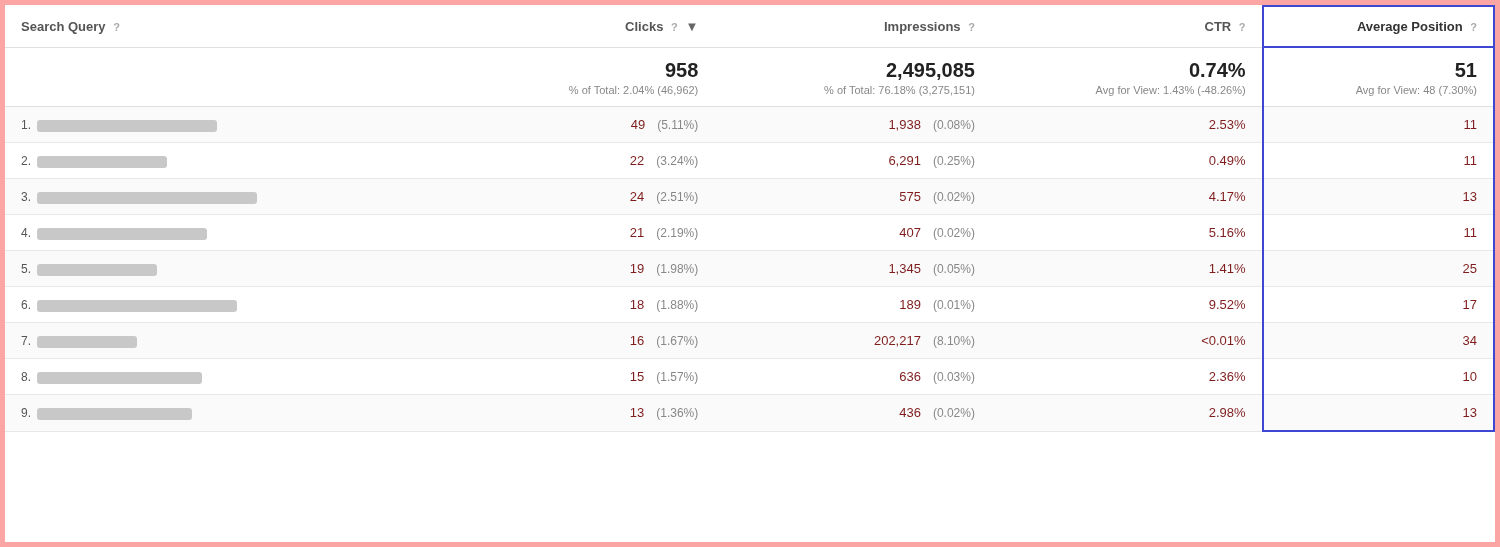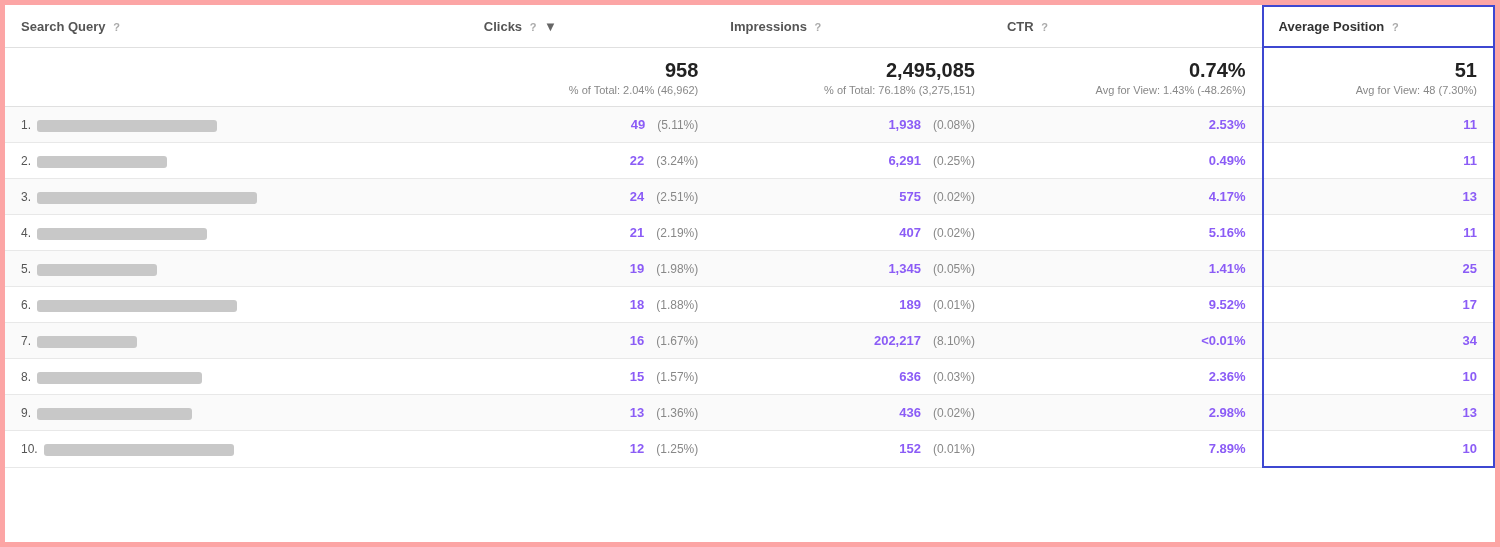--- a/index.html
+++ b/index.html
@@ -37,21 +37,21 @@
       text-align: left;
       font-weight: 600;
       font-size: 13px;
       color: #555;
       border-bottom: 1px solid #e0e0e0;
       background: #fff;
       vertical-align: middle;
     }
 
     thead tr th.col-right {
-      text-align: left;
+      text-align: right;
       margin-top: 36px;
     }
 
     th .sort-icon {
       display: inline-block;
       margin-left: 4px;
       color: #666;
     }
 
     th .help-icon {
@@ -117,22 +117,22 @@
       border-radius: 3px;
       height: 12px;
       vertical-align: middle;
     }
 
     .cell-right {
       text-align: right;
     }
 
     .cell-value {
-      font-weight: 700;
-      color: #8b5cf6;
+      font-weight: 400;
+      color: #7f1d1d;
     }
 
     .cell-pct {
       font-weight: 400;
       color: #888;
       font-size: 12px;
       margin-left: 12px;
     }
 
     
@@ -276,22 +276,15 @@
           <td class="cell-right"><span class="cell-value">2.36%</span></td>
           <td class="cell-right avg-pos-cell"><span class="cell-value">10</span></td>
         </tr>
         <tr class="data-row">
           <td class="col-query-cell"><span class="row-number">9.</span><span class="blurred-text" style="width: 155px;"></span></td>
           <td class="cell-right"><span class="cell-value">13</span><span class="cell-pct">(1.36%)</span></td>
           <td class="cell-right"><span class="cell-value">436</span><span class="cell-pct">(0.02%)</span></td>
           <td class="cell-right"><span class="cell-value">2.98%</span></td>
           <td class="cell-right avg-pos-cell"><span class="cell-value">13</span></td>
         </tr>
-        <tr class="data-row">
-          <td class="col-query-cell"><span class="row-number">10.</span><span class="blurred-text" style="width: 190px;"></span></td>
-          <td class="cell-right"><span class="cell-value">12</span><span class="cell-pct">(1.25%)</span></td>
-          <td class="cell-right"><span class="cell-value">152</span><span class="cell-pct">(0.01%)</span></td>
-          <td class="cell-right"><span class="cell-value">7.89%</span></td>
-          <td class="cell-right avg-pos-cell"><span class="cell-value">10</span></td>
-        </tr>
       </tbody>
   </table>
 </div>
 
 </body></html>

